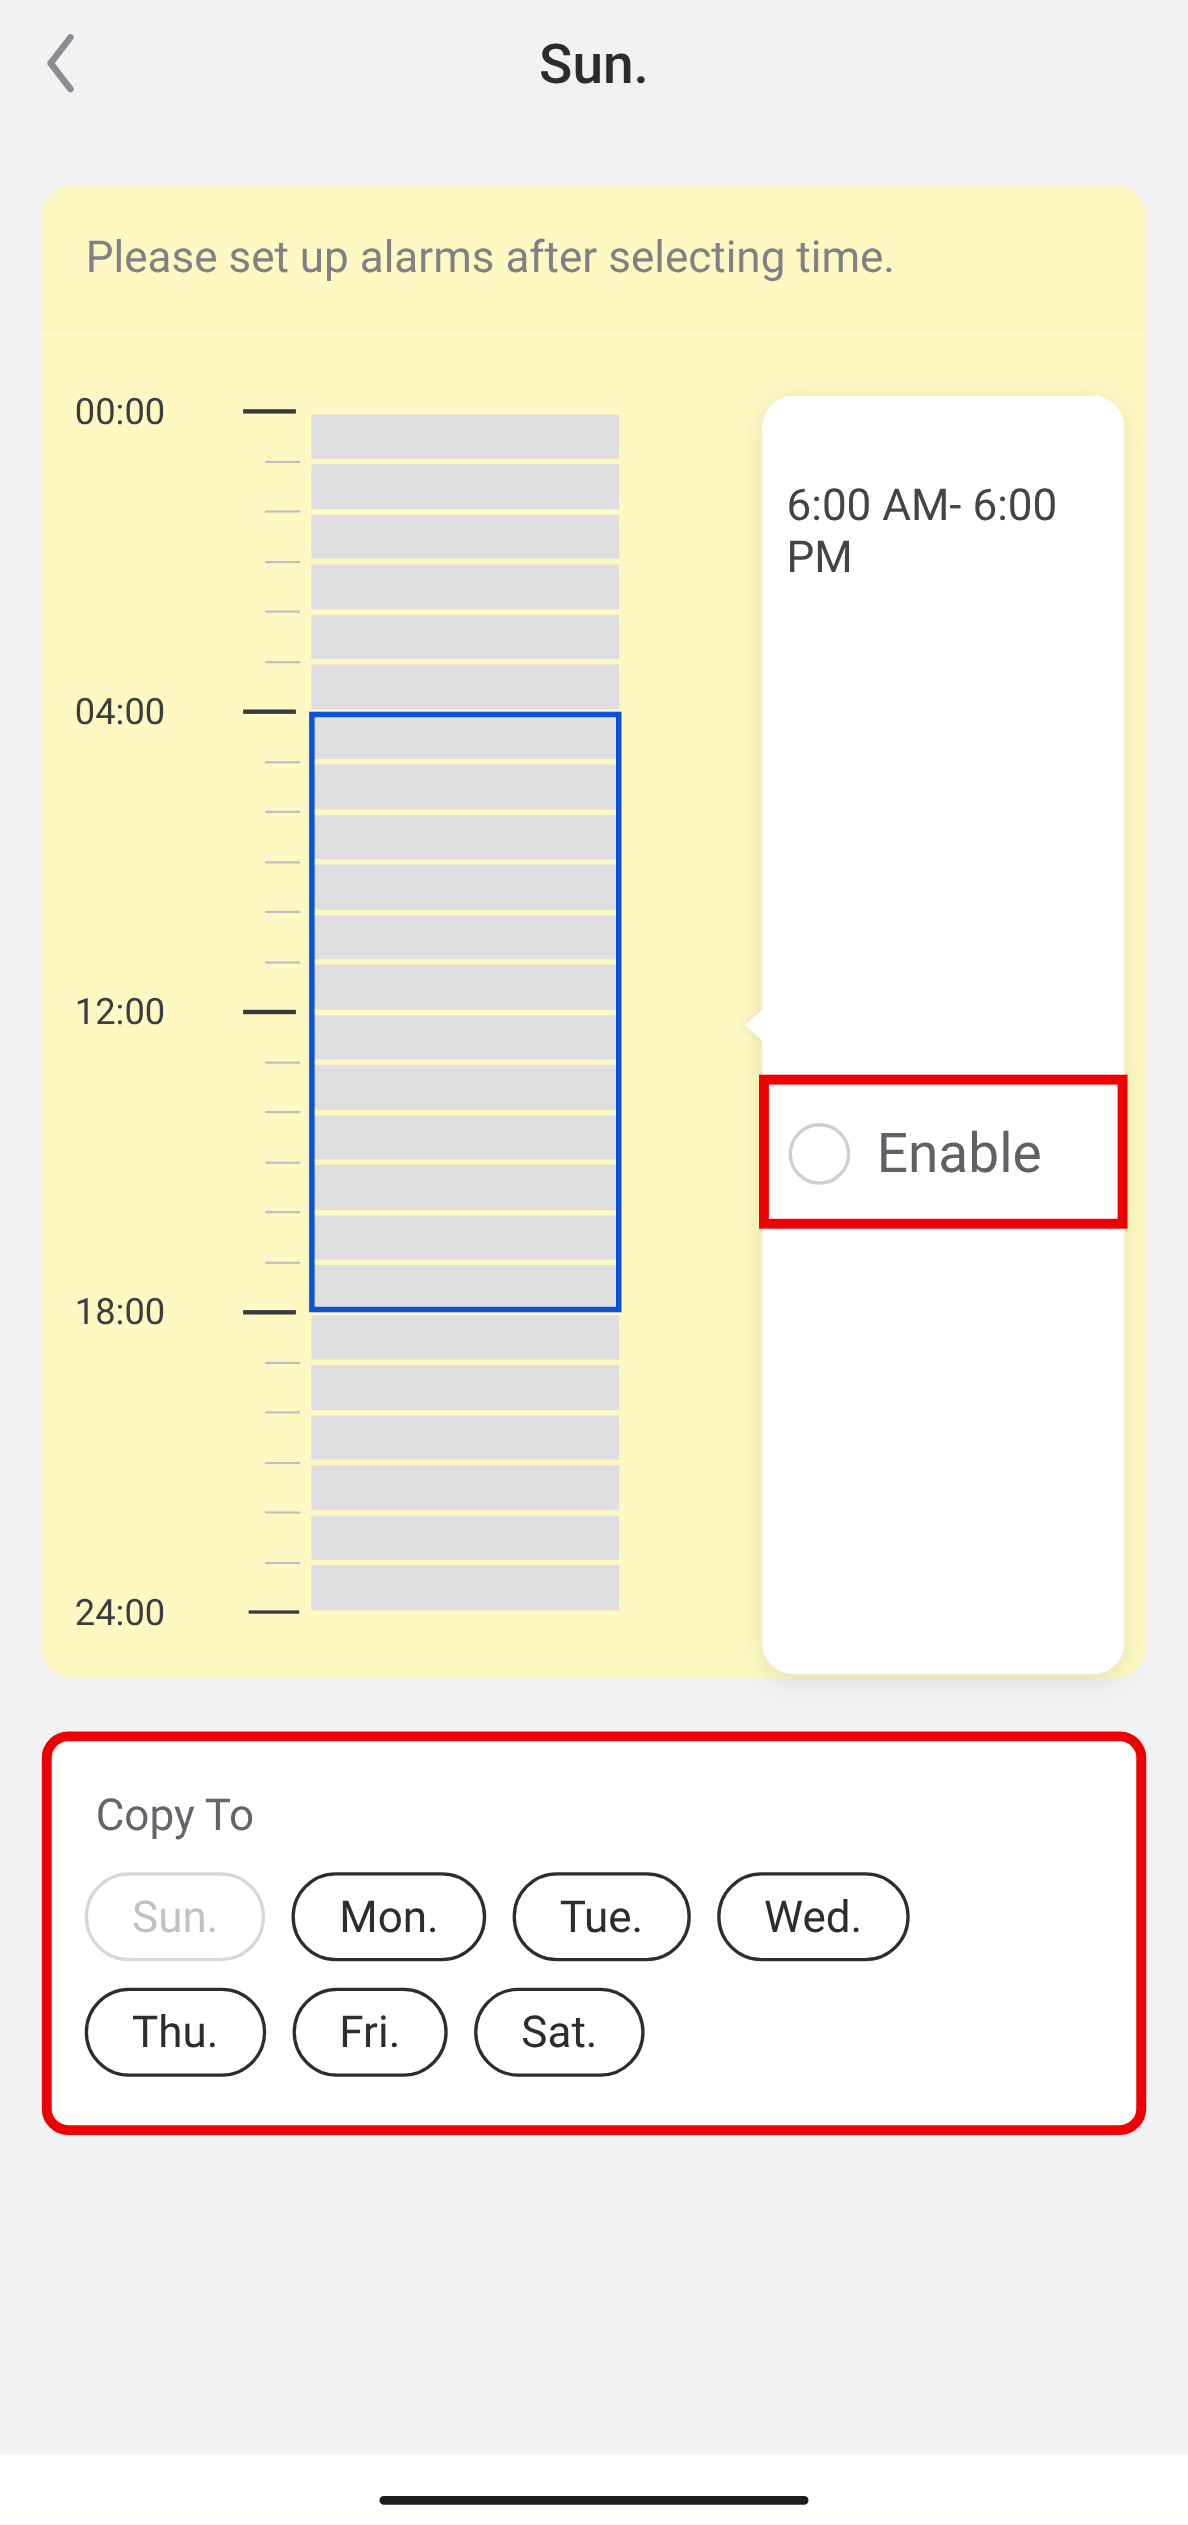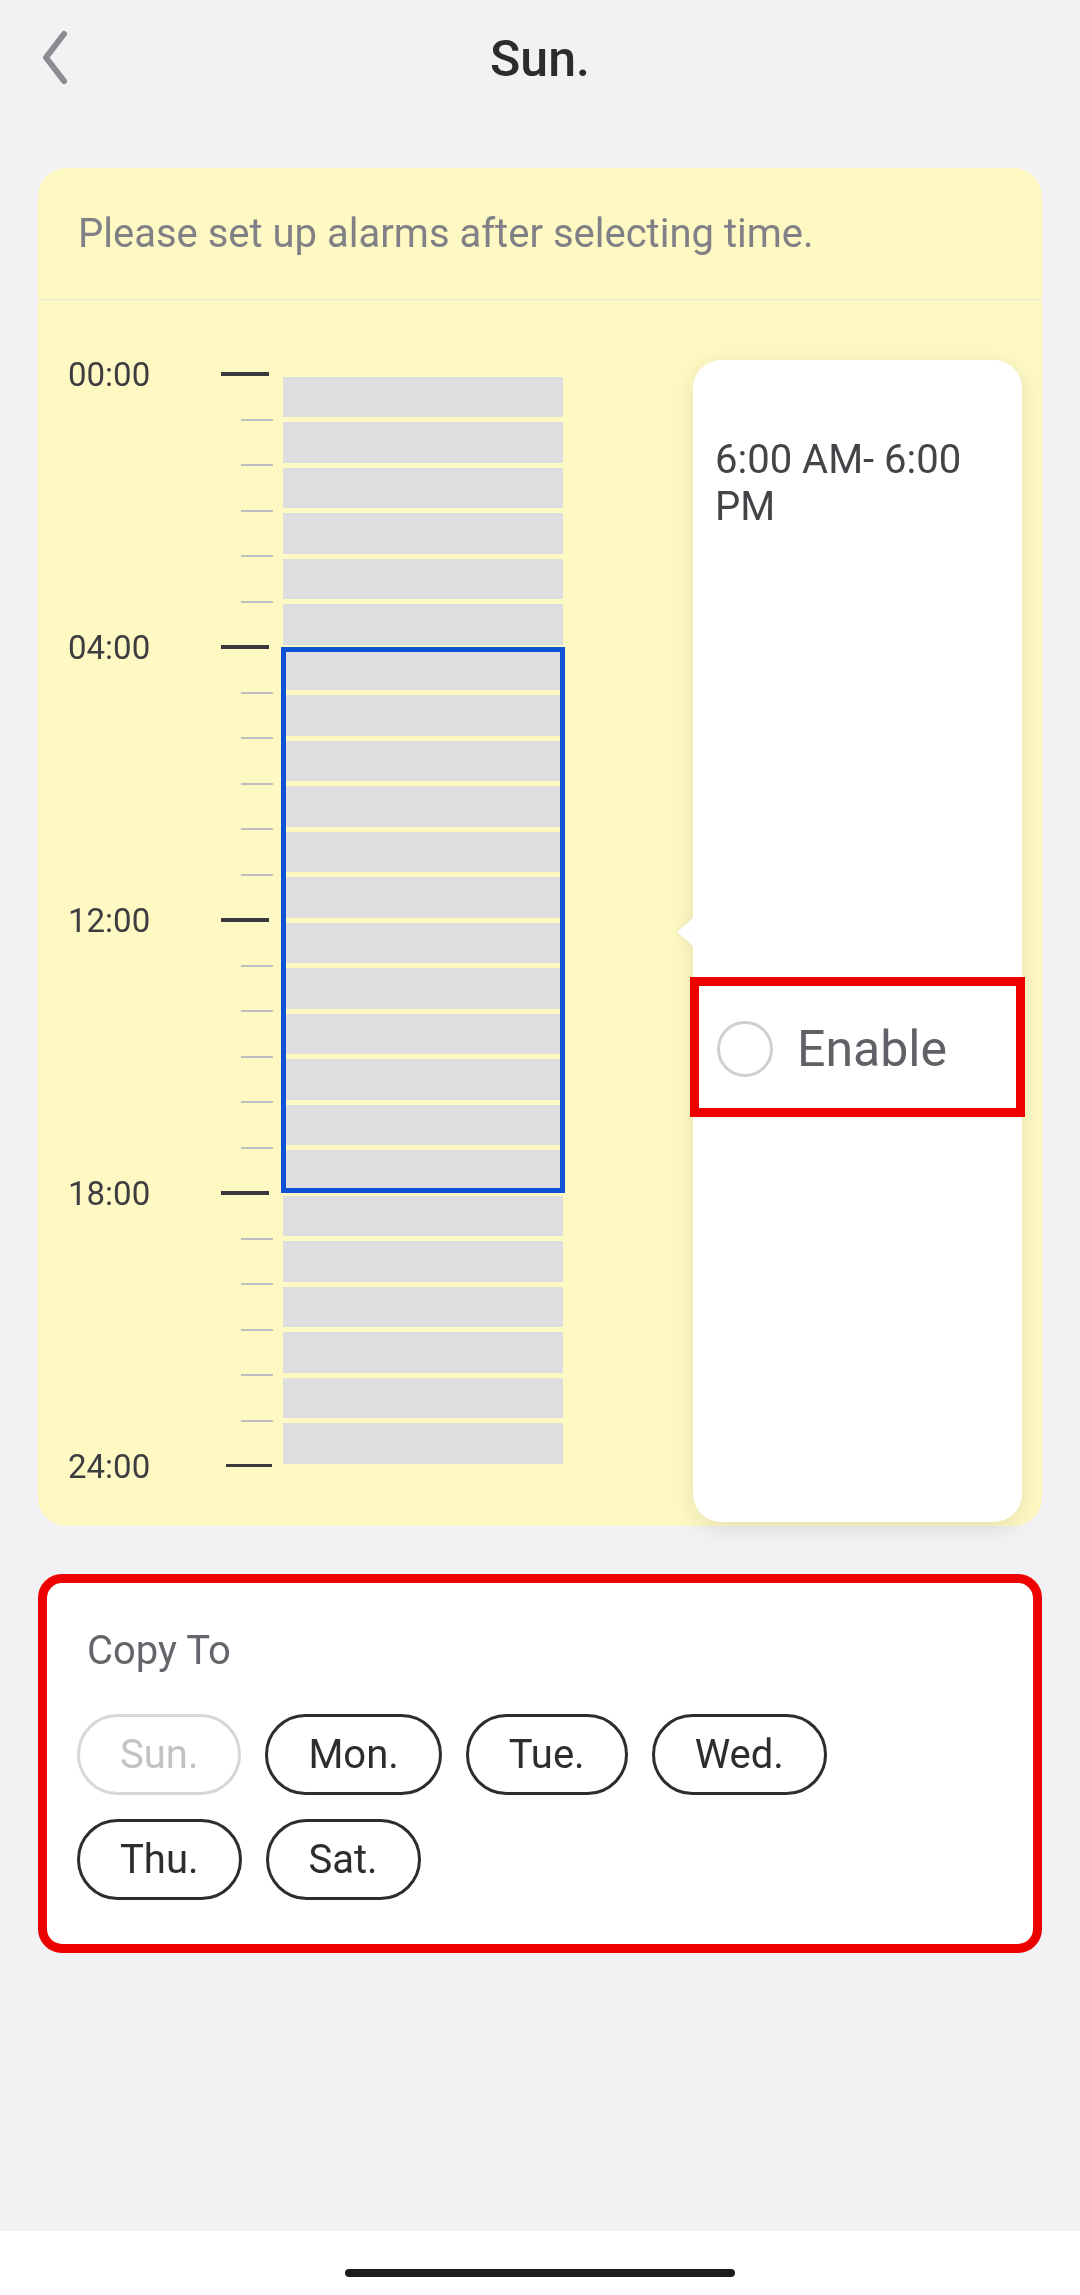--- a/index.html
+++ b/index.html
@@ -203,21 +203,21 @@
     .copyto-wrap {
       margin: 48px 38px 0 38px;
       background: #fff;
       border-radius: 24px;
       padding: 44px 30px;
       border: 9px solid #ee0000;
     }
     .copyto-title {
       font-size: 40px;
       color: #64646a;
-      margin-bottom: 40px;
+      margin-bottom: 28px;
       margin-left: 10px;
     }
     .chips {
       display: flex;
       flex-wrap: wrap;
       gap: 24px;
     }
     .chip {
       padding: 14px 40px;
       border: 3px solid #2d2d2f;
@@ -365,18 +365,19 @@
 </div>
 
 <div class="copyto-wrap">
   <div class="copyto-title">Copy To</div>
   <div class="chips" id="chips">
       <div class="chip disabled">Sun.</div>
       <div class="chip">Mon.</div>
       <div class="chip">Tue.</div>
       <div class="chip">Wed.</div>
       <div class="chip">Thu.</div>
+      <div class="chip">Fri.</div>
       <div class="chip">Sat.</div>
     </div>
 </div>
 
 <div class="bottom-white"></div>
 <div class="home-indicator"></div>
 
 </body></html>

